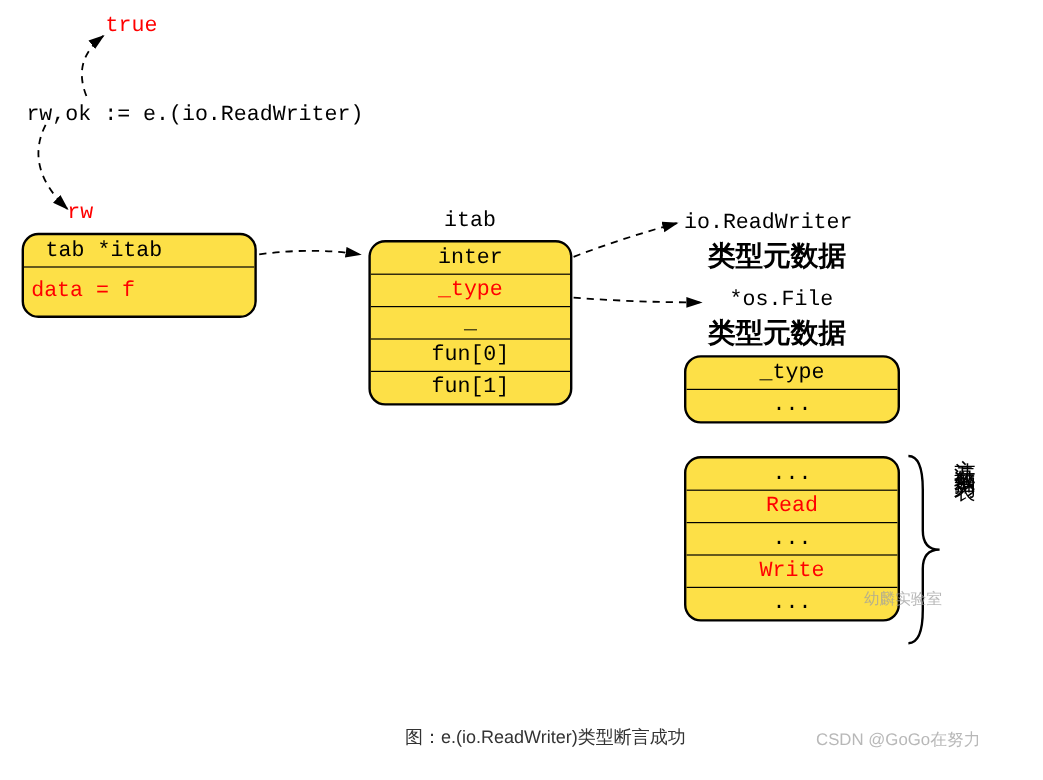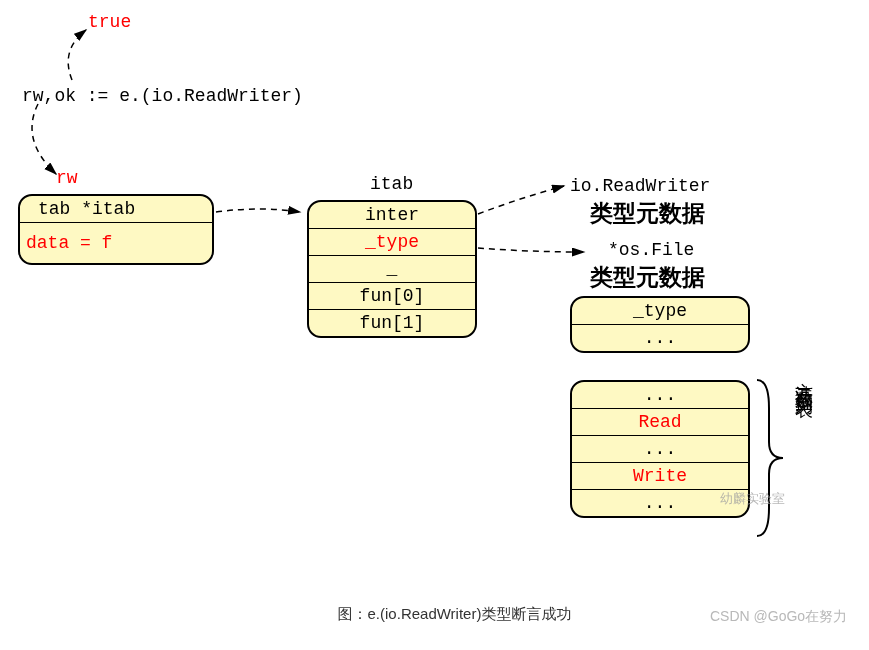--- a/index.html
+++ b/index.html
@@ -14,21 +14,21 @@
     position: relative;
     color: #000;
   }
   .red { color: #ff0000; }
   .abs { position: absolute; }
   .code-line { font-family: "Courier New", monospace; }
   .box {
     border: 2px solid #000;
     border-radius: 14px;
     overflow: hidden;
-    background: #fef9c3;
+    background: #fde047;
   }
   .cell {
     border-bottom: 1.5px solid #000;
     padding: 3px 6px;
     text-align: center;
     font-family: "Courier New", monospace;
   }
   .cell:last-child { border-bottom: none; }
   .label { font-family: "Courier New", monospace; }
   .cn { font-family: "Microsoft YaHei", sans-serif; font-weight: bold; font-size: 23px; }
@@ -80,21 +80,21 @@
   <div class="cell">...</div>
 </div>
 
 <svg class="abs" style="left:753px; top:378px;" width="34" height="160">
   <path d="M 4 2 Q 16 2 16 30 L 16 64 Q 16 80 30 80 Q 16 80 16 96 L 16 130 Q 16 158 4 158" stroke="#000" stroke-width="2" fill="none"></path>
 </svg>
 
 <div class="abs vlabel" style="left:792px; top:368px;">方法元数据列表</div>
 
 <div class="abs watermark" style="left:720px; top:490px; font-size:13px;">幼麟实验室</div>
-<div class="abs watermark" style="left:680px; top:608px;margin-left:30px;">CSDN @GoGo在努力</div>
+<div class="abs watermark" style="left:680px; top:608px;">CSDN @GoGo在努力</div>
 
 <div class="abs caption" style="left:0; right:0; top:605px;margin-left:40px;">图：e.(io.ReadWriter)类型断言成功</div>
 
 <svg class="arrows" width="869" height="650">
   <defs>
     <marker id="arr" markerWidth="10" markerHeight="10" refX="8" refY="3" orient="auto">
       <path d="M0,0 L9,3 L0,6 Z" fill="#000"></path>
     </marker>
   </defs>
 

